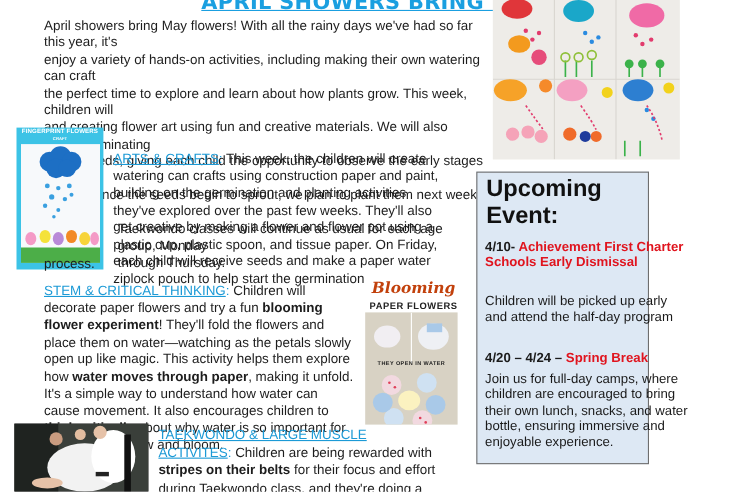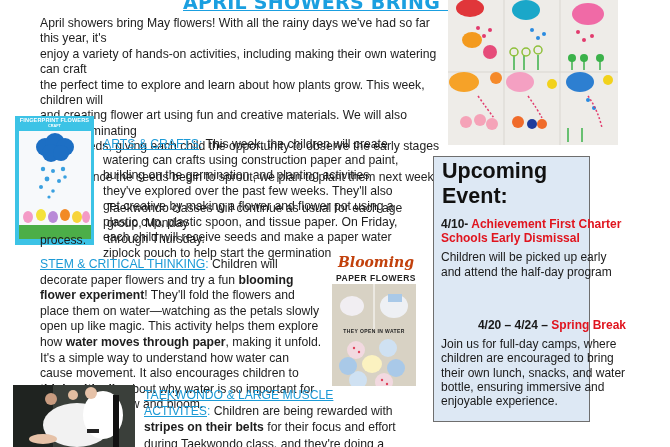--- a/index.html
+++ b/index.html
@@ -205,22 +205,22 @@
   <span class="sec-head" style="font-weight:normal;">ACTIVITES</span><span style="color:#1c9ad6;">:</span><span> Children are being rewarded with </span><b>stripes on their belts</b><span> for their focus and effort during Taekwondo class, and they're doing a fantastic job keeping up with their busy and</span>
 </div>
 
 <div class="abs event-box">
   <div class="abs event-title">Upcoming Event:</div>
 
   <div class="abs event-item" style="top:60px;">
     <div style="font-weight:bold;">
       <span class="event-head">4/10- </span><span class="red">Achievement First Charter Schools Early Dismissal</span>
     </div>
-    <div style="margin-top:5px;">Children will be picked up early and attend the half-day program</div>
+    <div style="margin-top:21px;">Children will be picked up early and attend the half-day program</div>
   </div>
 
   <div class="abs event-item" style="top:161px;">
-    <div style="font-weight:bold;text-align:right;">
+    <div style="font-weight:bold;">
       <span class="event-head">4/20 – 4/24 – </span><span class="red">Spring Break</span>
     </div>
     <div style="margin-top:5px;">Join us for full-day camps, where children are encouraged to bring their own lunch, snacks, and water bottle, ensuring immersive and enjoyable experience.</div>
   </div>
 </div>
 
 </body></html>

